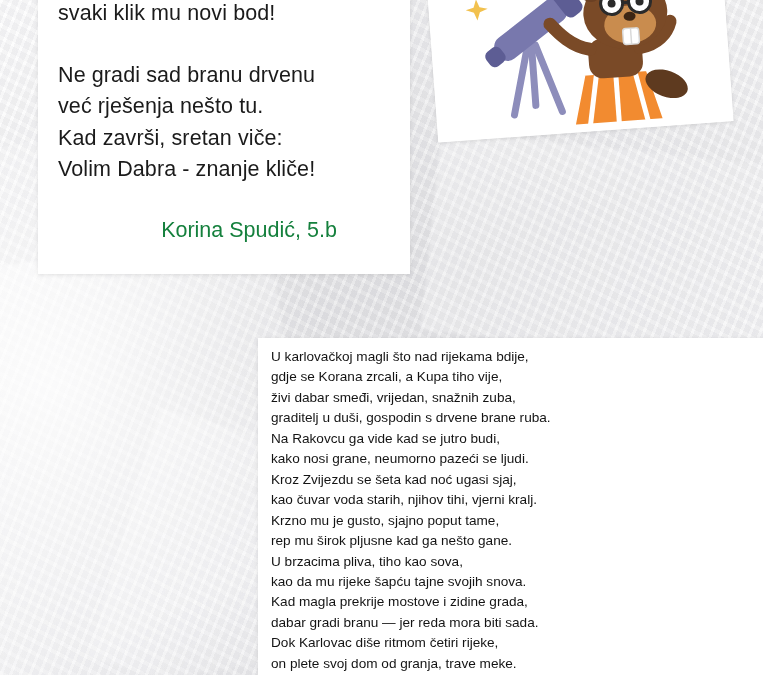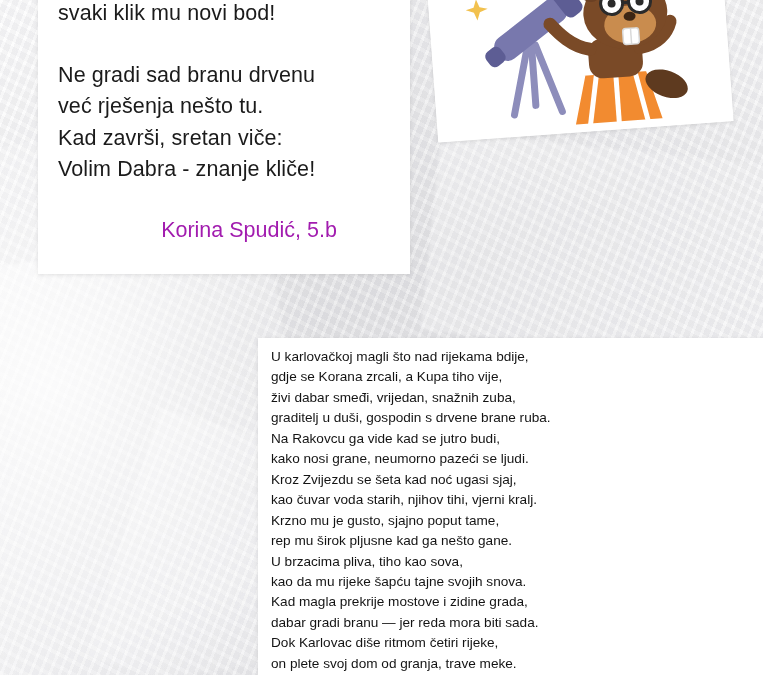--- a/index.html
+++ b/index.html
@@ -83,21 +83,21 @@
   #poem-card-top .first-line {
     margin: 6px 0 0 0;
   }
   #poem-card-top .stanza {
     margin: 30px 0 0 0;
   }
   #poem-card-top .author {
     margin: 32px 0 0 0;
     text-align: center;
     font-size: 21.5px;
-    color: #a21caf;
+    color: #15803d;
     padding-left: 44px;
   }
 
   
   #illustration-card {
     position: absolute;
     left: 432px;
     top: -30px;
     width: 296px;
     height: 162px;

